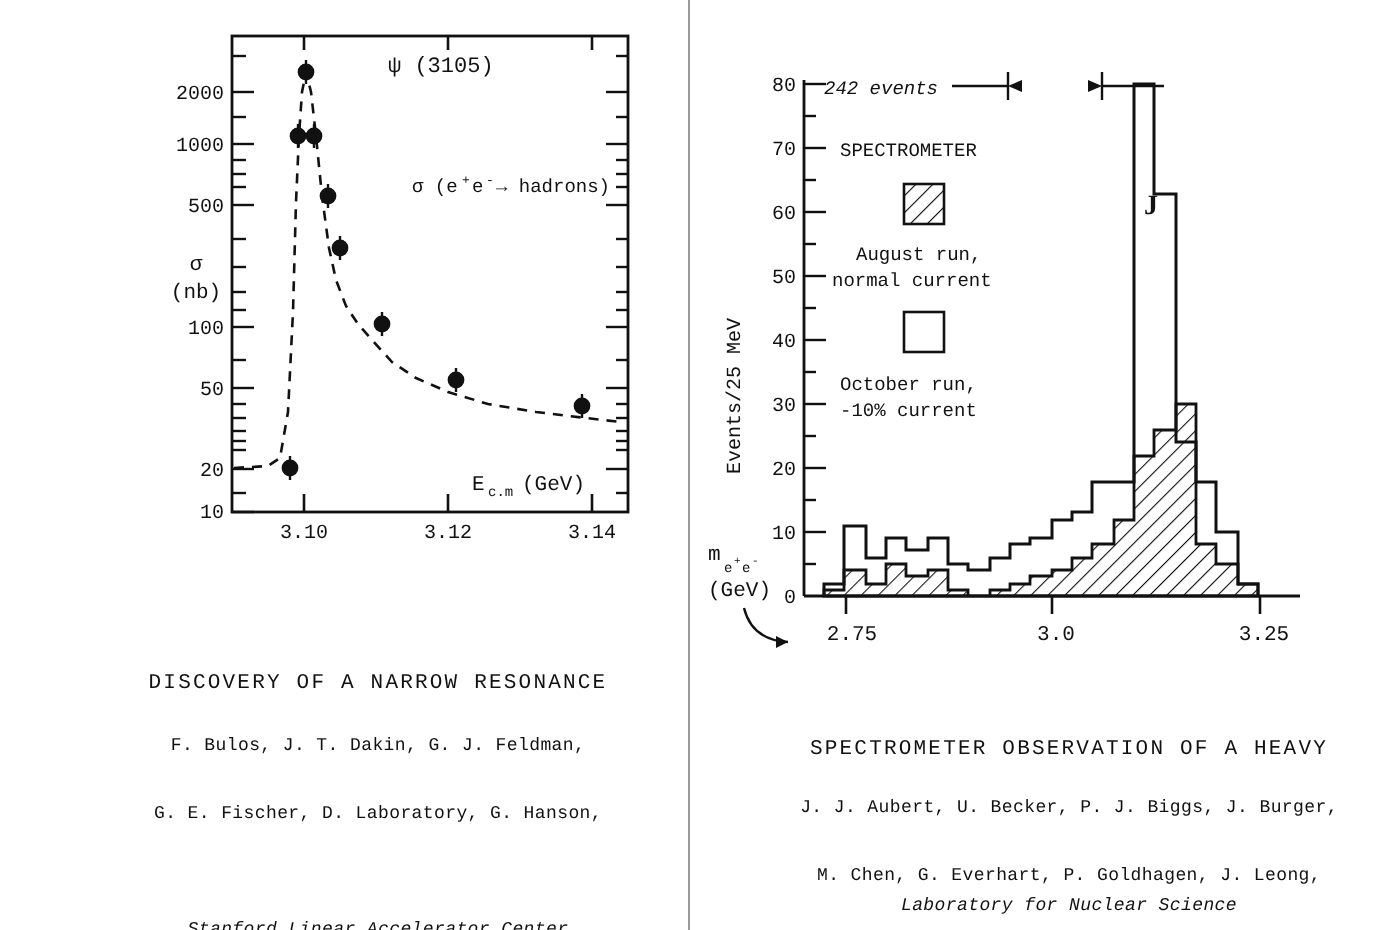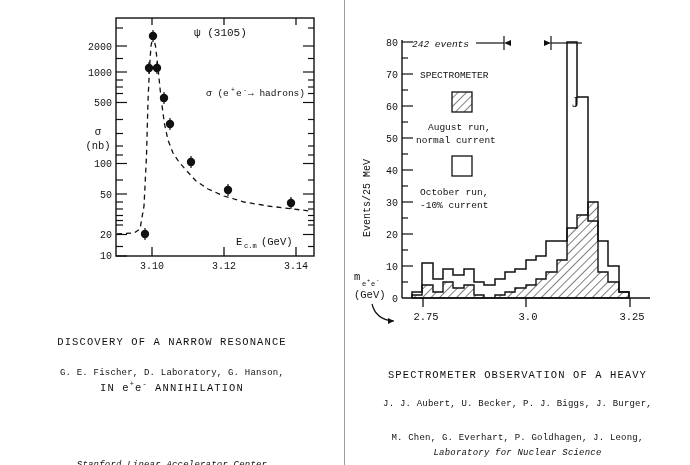--- a/index.html
+++ b/index.html
@@ -29,20 +29,21 @@
 
   svg{display:block;}
 
   
   .caption{
     position:absolute;
     width:100%;
     text-align:center;
     font-family:"Liberation Mono", monospace;
     color:#111;
+    padding-left:17px;
   }
   .cap-title{
     font-size:10.5px;
     letter-spacing:1.1px;
     line-height:14px;
     white-space:pre;
   }
   .cap-authors{
     font-size:9px;
     letter-spacing:0.2px;
@@ -203,24 +204,24 @@
             <circle cx="113" cy="156" r="4.2"></circle>
             <circle cx="150" cy="184" r="4.2"></circle>
             <circle cx="213" cy="197" r="4.2"></circle>
           </g>
         </g>
       </svg>
     </div>
 
     <div class="caption cap-title" style="top:307px;">
       <div>DISCOVERY OF A NARROW RESONANCE</div>
-      <div><span>IN e</span><span class="sup">+</span><span>e</span><span class="sup">-</span><span> ANNIHILATION</span></div>
     </div>
 
     <div class="caption cap-authors" style="top:345px;">
+      <div>F. Bulos, J. T. Dakin, G. J. Feldman,</div>
       <div>G. E. Fischer, D. Laboratory, G. Hanson,</div>
       
       
       
       
       
     </div>
 
     <div class="caption cap-affil" style="top:437px;">
       <div>Stanford Linear Accelerator Center</div>

